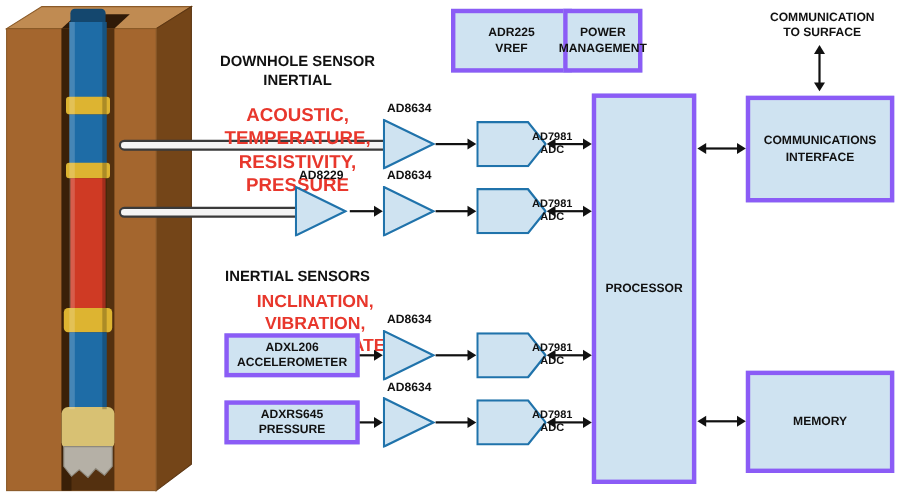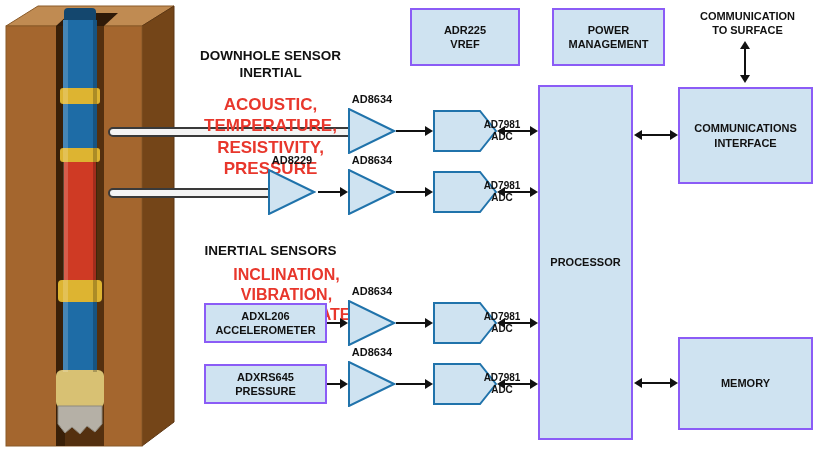--- a/index.html
+++ b/index.html
@@ -1,21 +1,21 @@
 <!DOCTYPE html>
 <html><head>
 <meta charset="utf-8">
 <style>
   html,body { margin:0; padding:0; background:#ffffff; }
   .stage {
     position:relative; width:819px; height:450px; background:#ffffff;
     font-family:"Liberation Sans", sans-serif; overflow:hidden;
   }
   .box {
-    position:absolute; background:#cfe3f1; border:2px solid #8b5cf6;
+    position:absolute; background:#cfe3f1; border:4px solid #8b5cf6;
     display:flex; align-items:center; justify-content:center;
     text-align:center; font-weight:bold; font-size:11px; color:#111;
     white-space:pre-line; line-height:1.3; box-sizing:border-box;
   }
   .title {
     position:absolute; font-weight:bold; color:#111; text-align:center;
     white-space:pre-line; line-height:1.25;
   }
   .red { color:#e8372c; }
   .amp { position:absolute; }
@@ -159,21 +159,21 @@
   <div class="adc" style="left:433px;top:363px;width:64px;height:42px">
     <svg width="64" height="42">
         <polygon points="1,1 47,1 63,21 47,41 1,41" fill="#cfe3f1" stroke="#2073ab" stroke-width="2"></polygon>
       </svg>
     <div class="adc-label">AD7981
 ADC</div>
   </div>
 
   <div class="box" style="left:410px;top:8px;width:110px;height:58px">ADR225
 VREF</div>
-  <div class="box" style="left:552px;top:8px;width:113px;height:58px">POWER
+  <div class="box" style="left:512px;top:8px;width:72px;height:58px">POWER
 MANAGEMENT</div>
   <div class="box" style="left:538px;top:85px;width:95px;height:355px">PROCESSOR</div>
   <div class="box" style="left:678px;top:87px;width:135px;height:97px">COMMUNICATIONS
 INTERFACE</div>
   <div class="box" style="left:678px;top:337px;width:135px;height:93px">MEMORY</div>
   <div class="box" style="left:204px;top:303px;width:123px;height:40px">ADXL206
 ACCELEROMETER</div>
   <div class="box" style="left:204px;top:364px;width:123px;height:40px">ADXRS645
 PRESSURE</div>
 

